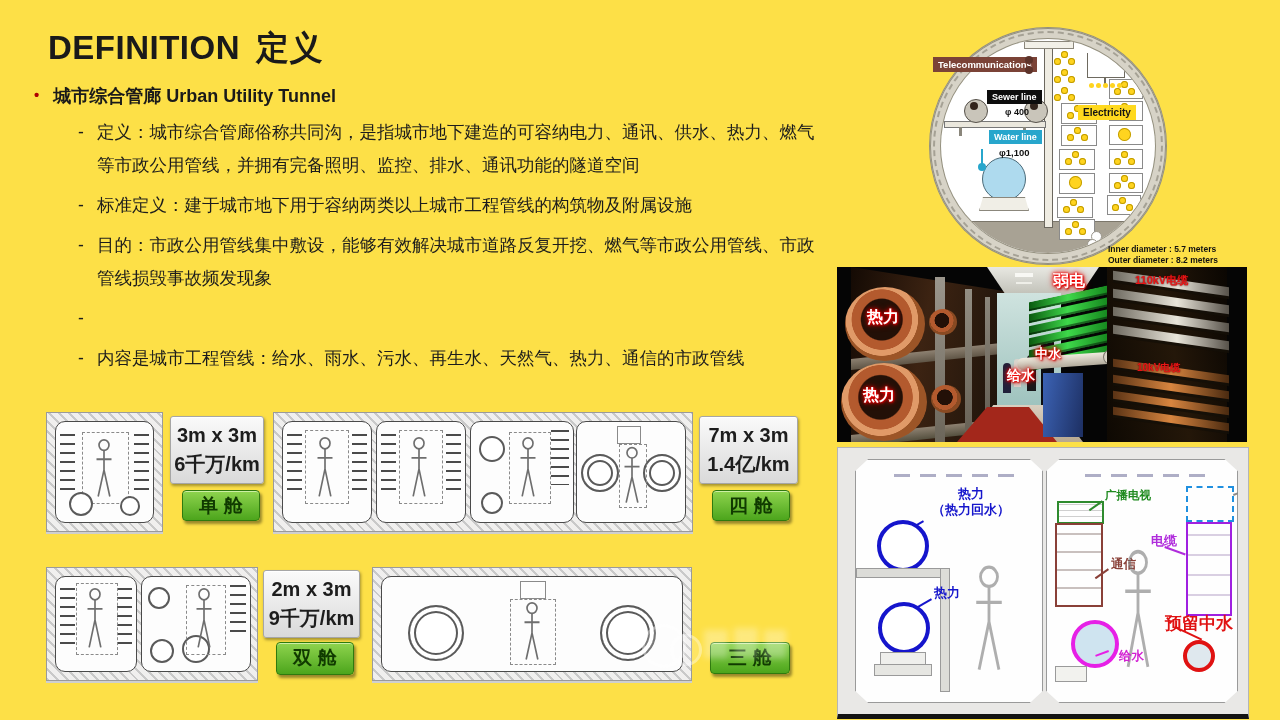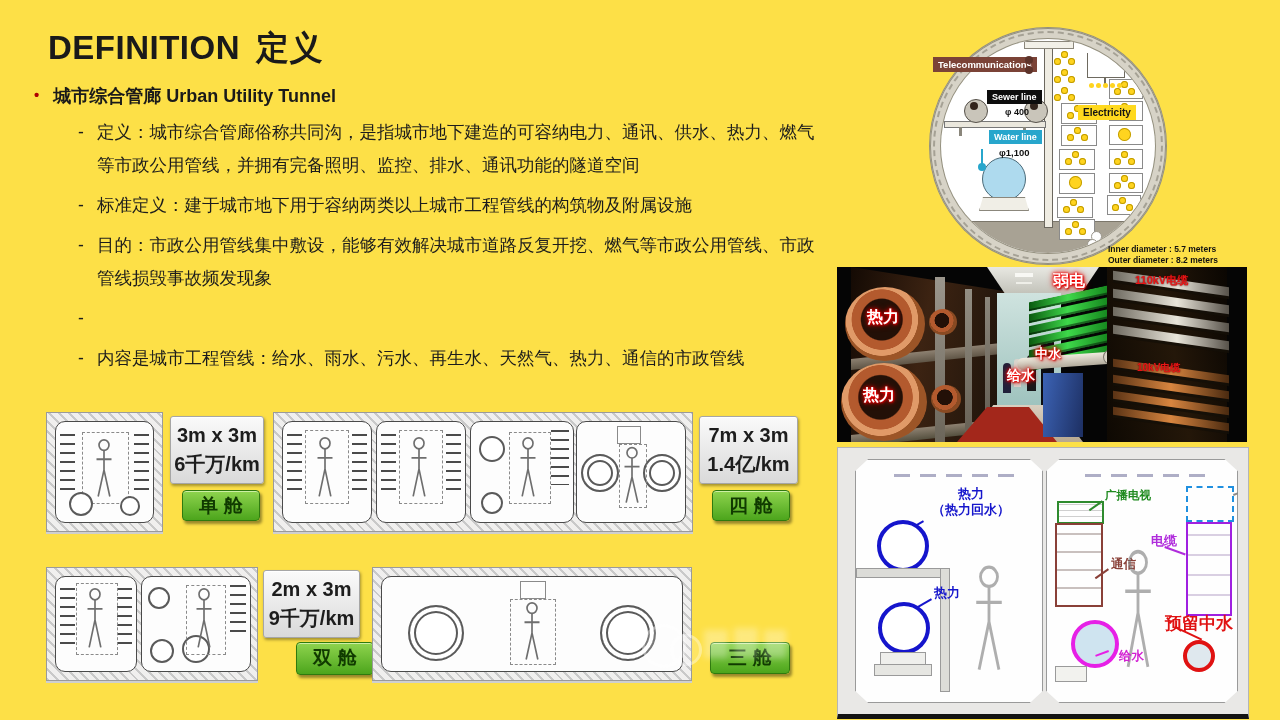--- a/index.html
+++ b/index.html
@@ -182,21 +182,21 @@
             <circle cx="12" cy="8" r="6"></circle>
             <path d="M12 14 v22 M3 24 h18 M12 36 l-7 30 M12 36 l7 30"></path>
           </svg></div>
     </div>
   </div>
 
   <div class="size-box" style="left:263px;top:570px;width:95px;height:62px;">
     <div>2m x 3m</div>
     <div>9千万/km</div>
   </div>
-  <div class="cabin-btn" style="left:276px;top:642px;width:70px;height:31px;margin-left:20px;">双舱</div>
+  <div class="cabin-btn" style="left:276px;top:642px;width:70px;height:31px;">双舱</div>
 
   <div class="td" style="left:372px;top:567px;width:318px;height:112px;">
     <div class="cell" style="left:8px;right:8px;">
       <div class="dr" style="left:138px;top:4px;width:24px;height:16px;border-style:solid;"></div>
       <div class="dc" style="left:26px;top:28px;width:52px;height:52px;"></div>
       <div class="dc" style="right:26px;top:28px;width:52px;height:52px;"></div>
       <div class="dr" style="left:128px;top:22px;width:44px;height:64px;"></div>
       <div class="pr" style="left:140px;top:24px;width:20px;height:62px;"><svg viewBox="0 0 24 70" preserveAspectRatio="none">
             <circle cx="12" cy="8" r="6"></circle>
             <path d="M12 14 v22 M3 24 h18 M12 36 l-7 30 M12 36 l7 30"></path>

